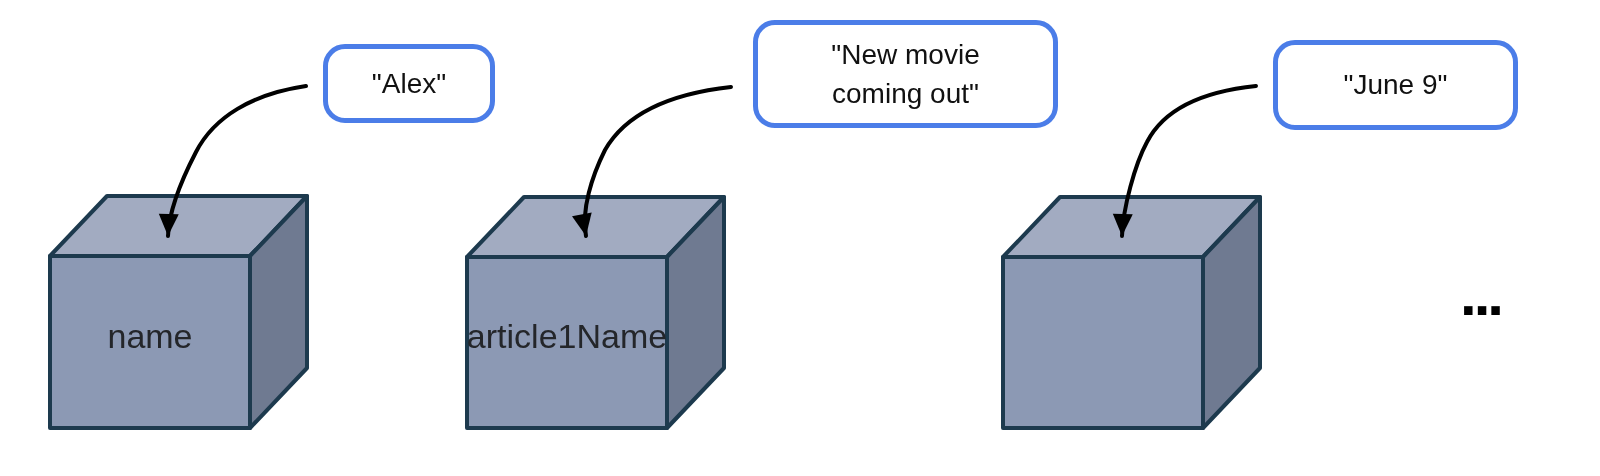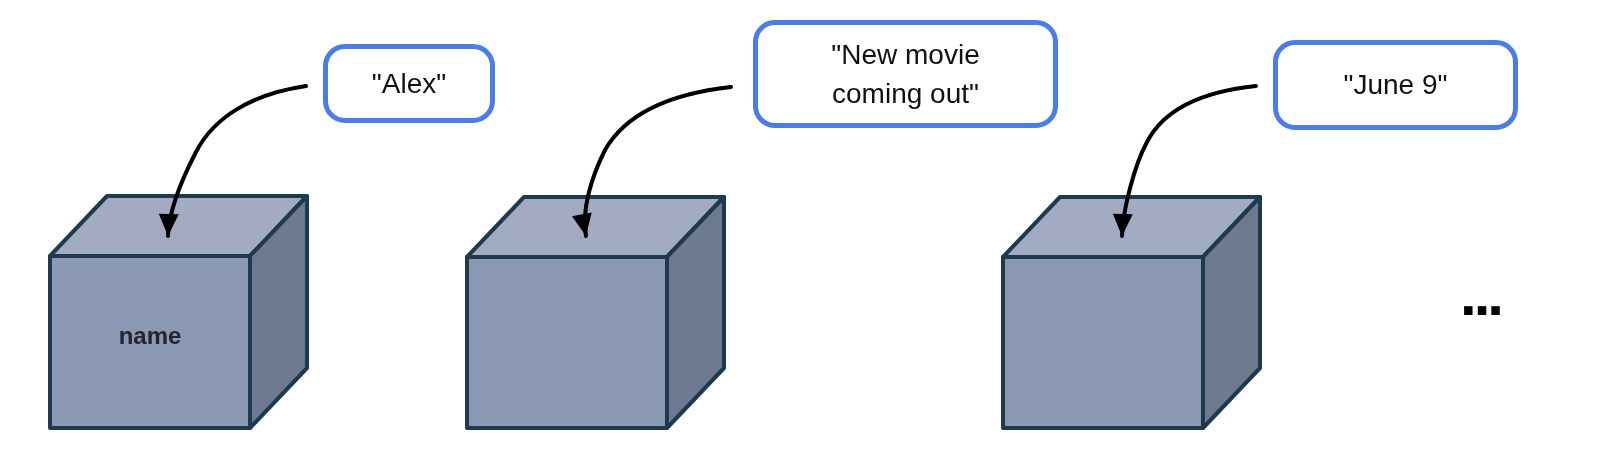--- a/index.html
+++ b/index.html
@@ -35,24 +35,23 @@
     color: #111111;
   }
   .bubble-1 { left: 323px; top: 44px;  width: 172px; height: 79px; }
   .bubble-2 { left: 753px; top: 20px;  width: 305px; height: 108px; padding: 0 40px; }
   .bubble-3 { left: 1273px; top: 40px; width: 245px; height: 90px; }
   .cube-label {
     position: absolute;
     display: flex;
     align-items: center;
     justify-content: center;
-    font-size: 24px;
+    font-size: 34px;
     color: #24262a;
     pointer-events: none;
-    font-weight: bold;
   }
   .cube-label-1 { left: 50px;   top: 250px; width: 200px; height: 172px; }
   .cube-label-2 { left: 467px;  top: 251px; width: 200px; height: 171px; }
   .cube-label-3 { left: 1003px; top: 251px; width: 200px; height: 171px; }
   .cube-face { stroke-width: 4; stroke-linejoin: round; }
   .arrow-path { fill: none; stroke-width: 4; stroke-linecap: round; }
   .ellipsis-text { font-family: "Liberation Sans", sans-serif; font-weight: 700; letter-spacing: -3px; }
 </style>
 </head>
 <body>
@@ -95,14 +94,15 @@
     <span>"Alex"</span>
   </div>
   <div class="bubble bubble-2">
     <span>"New movie coming out"</span>
   </div>
   <div class="bubble bubble-3">
     <span>"June 9"</span>
   </div>
 
   <div class="cube-label cube-label-1">name</div>
+  <div class="cube-label cube-label-2">article1Name</div>
 
 </div>
 
 </body></html>

